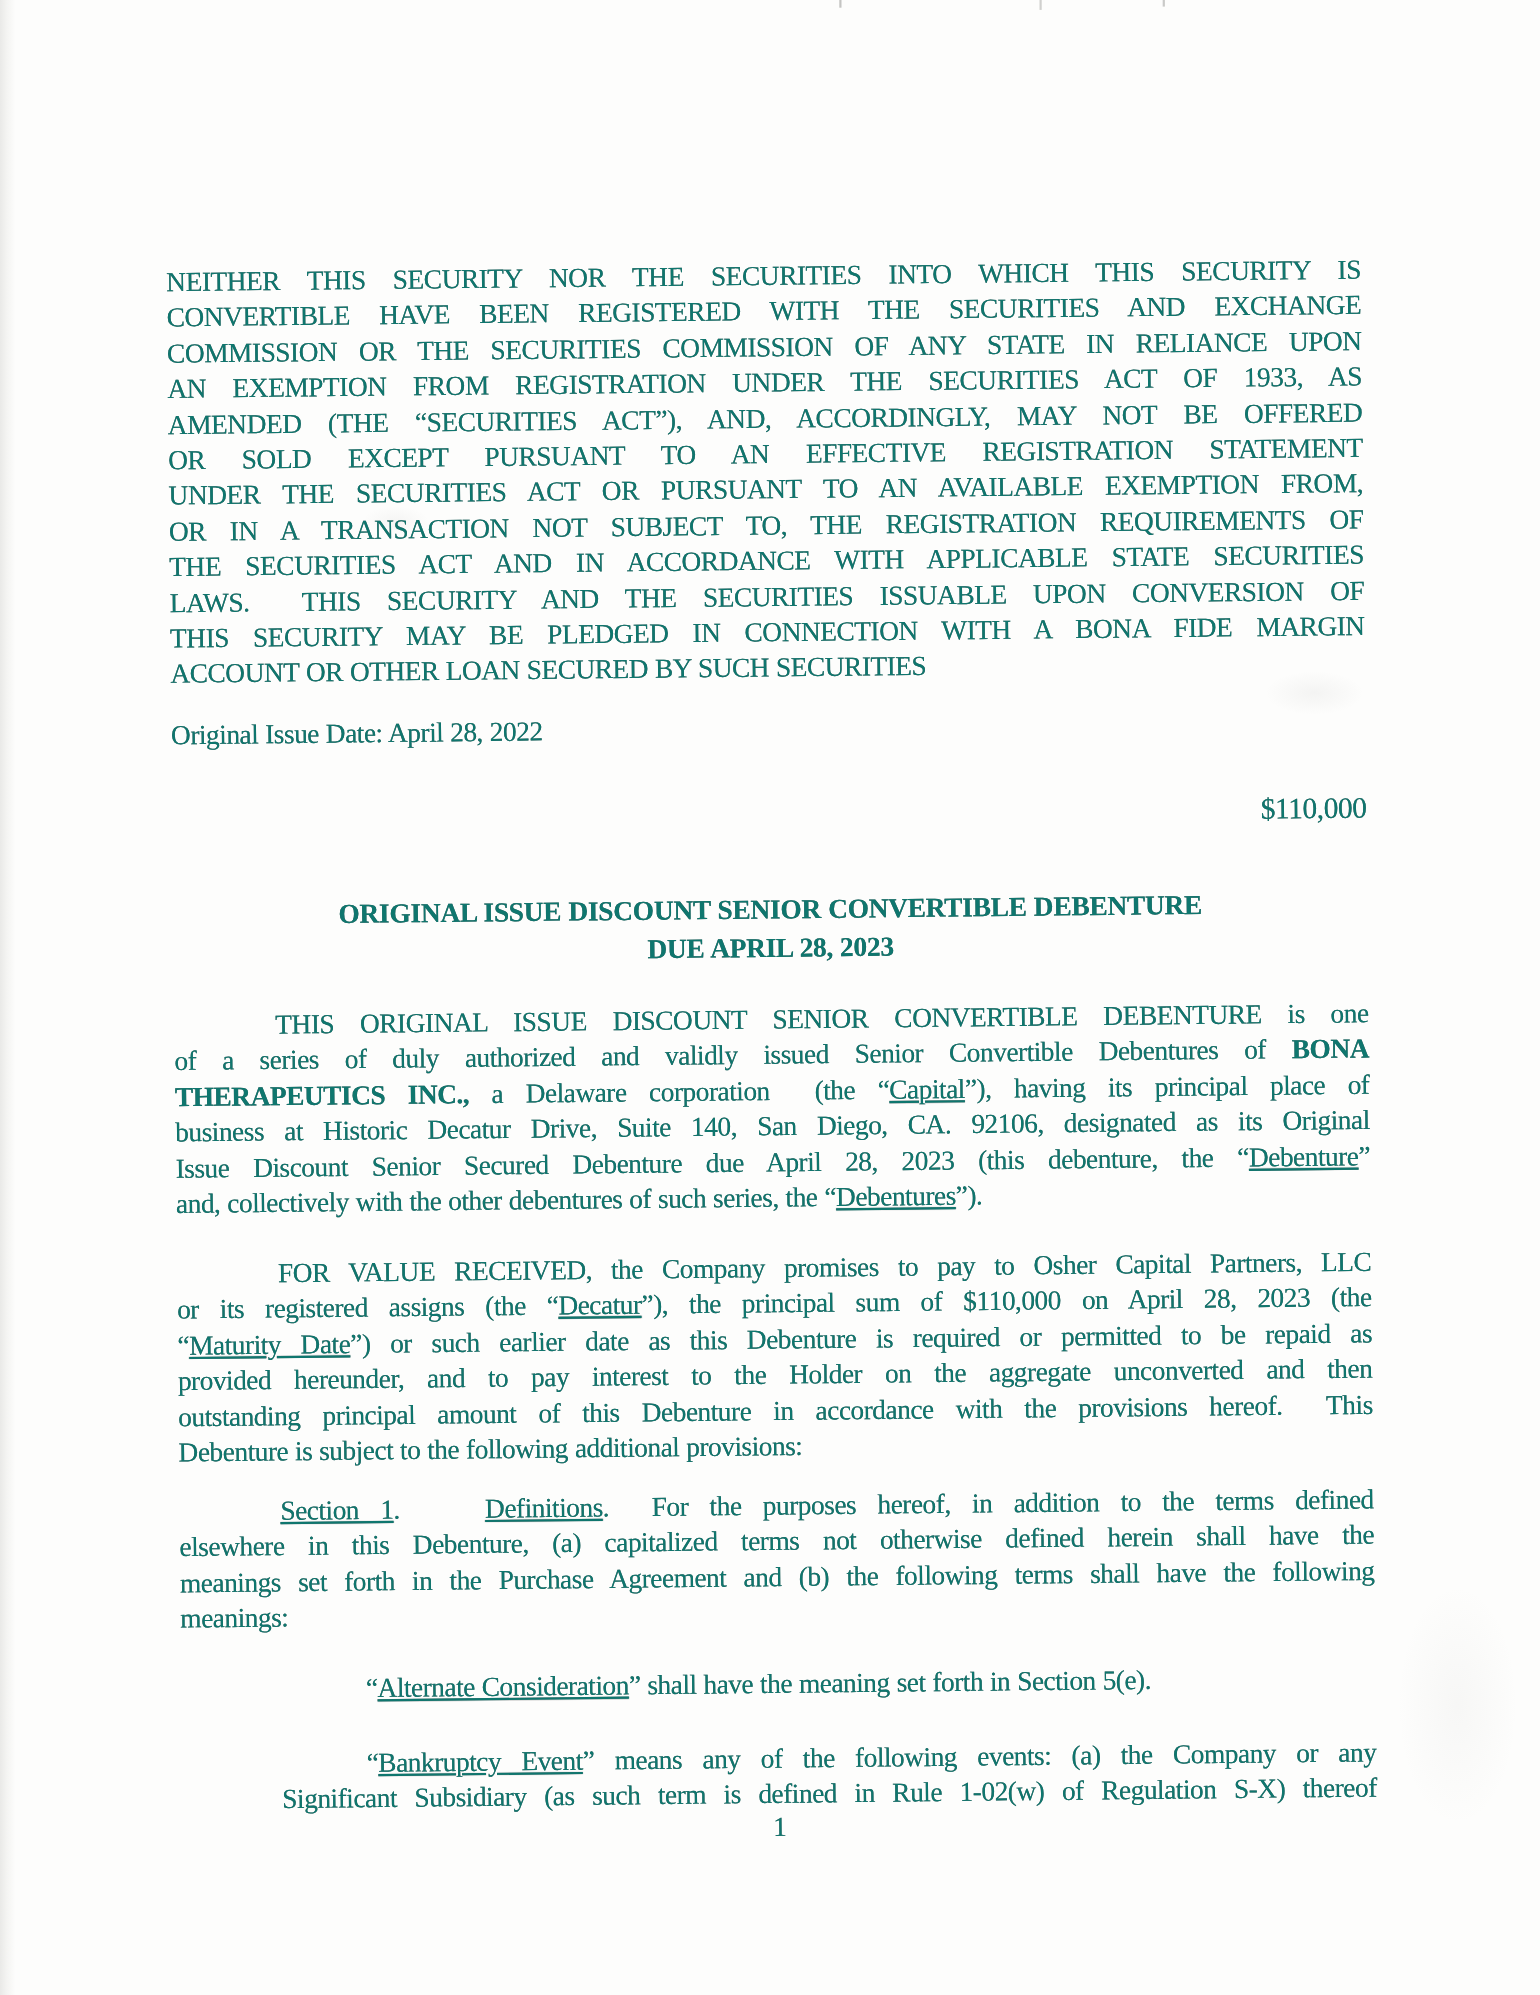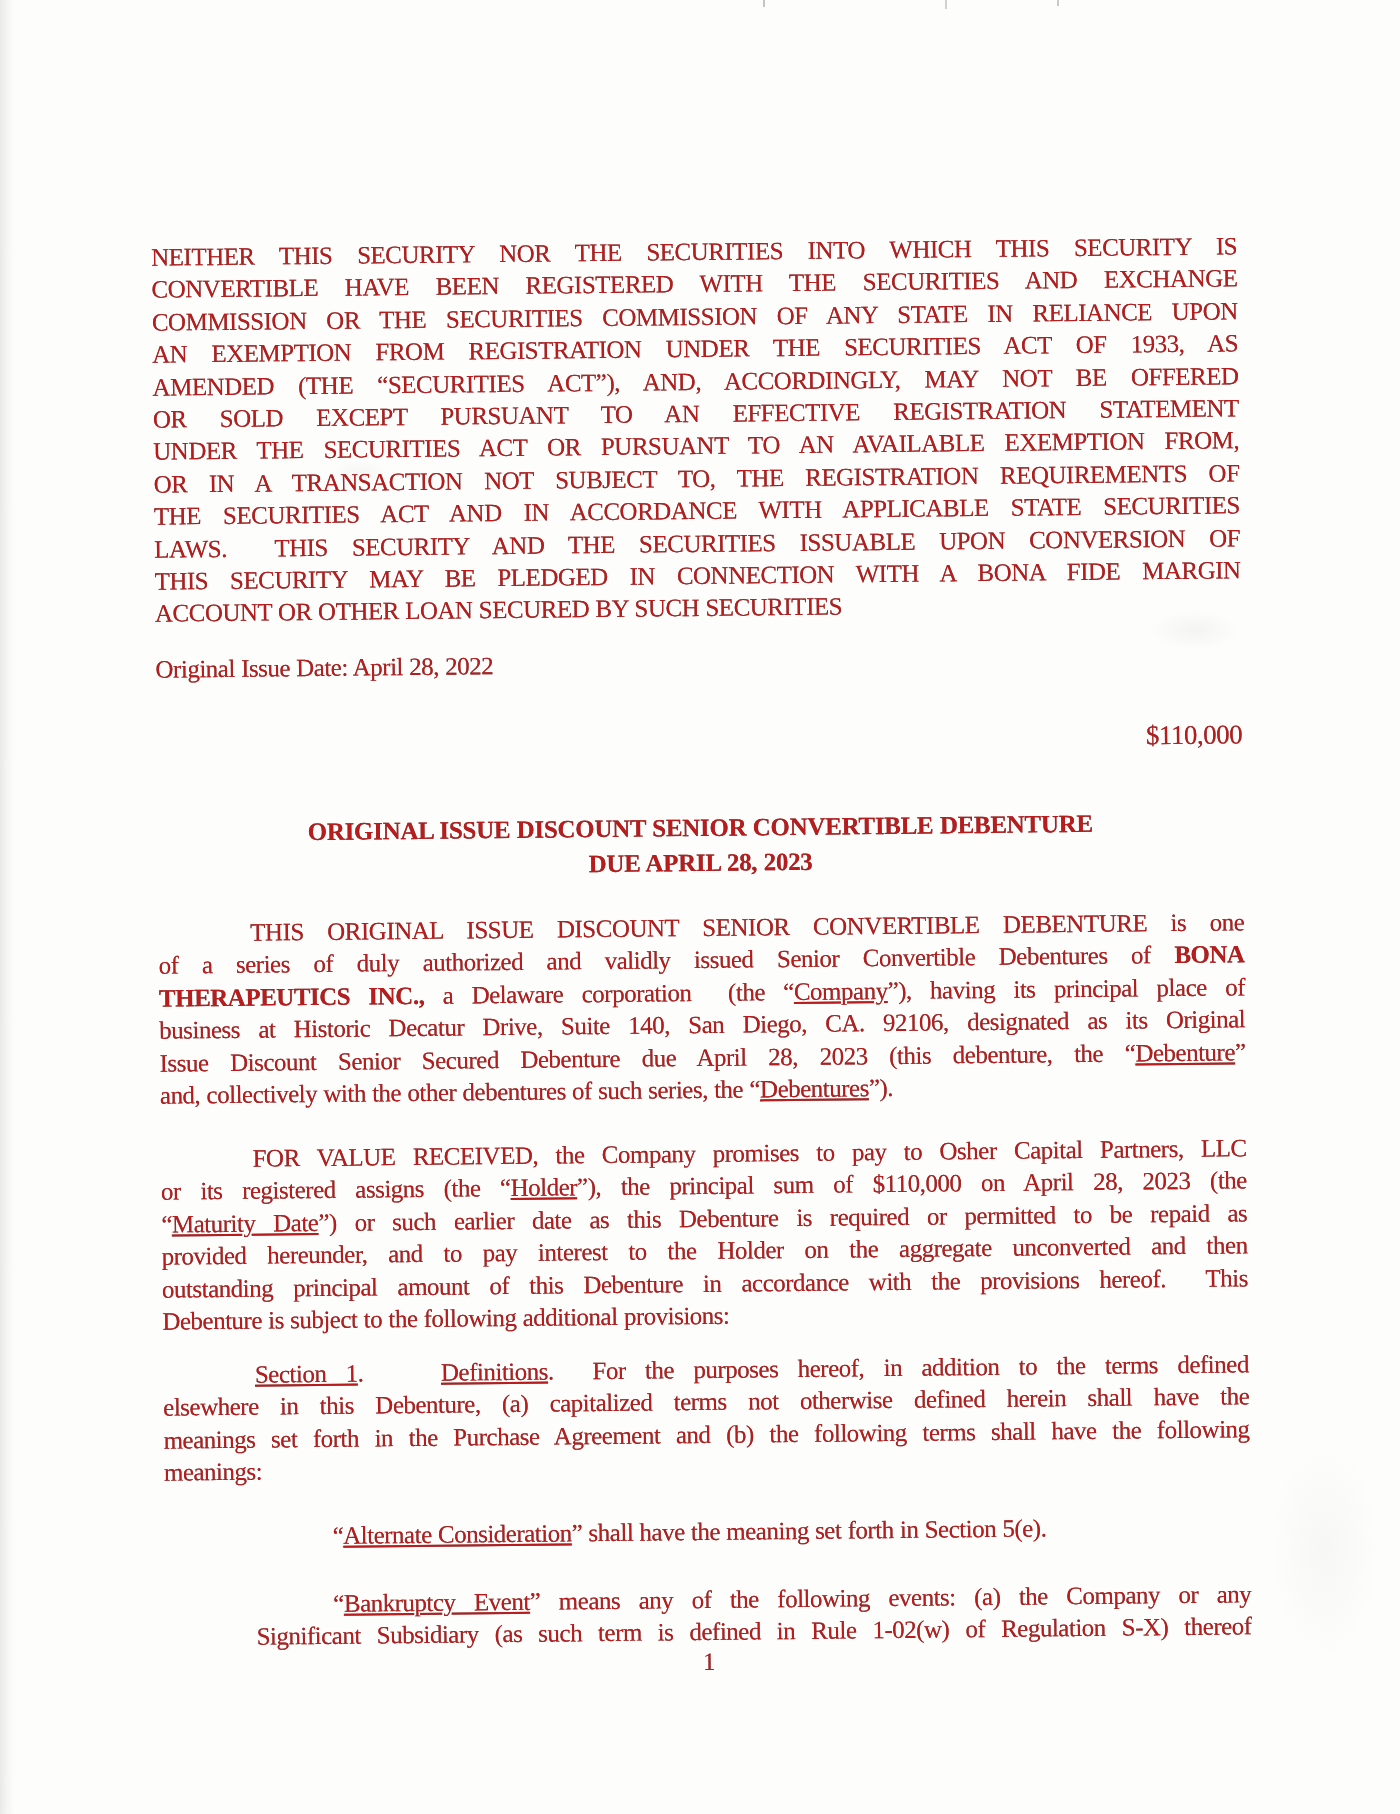--- a/index.html
+++ b/index.html
@@ -1,21 +1,21 @@
 <!DOCTYPE html>
 <html><head>
 <meta charset="utf-8">
 <style>
   html,body{margin:0;padding:0;background:#ffffff;}
   body{
     width:1400px;height:1814px;position:relative;overflow:hidden;
     font-family:"Liberation Serif","DejaVu Serif",serif;
   }
   .page{
-    position:absolute;inset:0;background:#fdfdfc;color:#b91c1c;
+    position:absolute;inset:0;background:#fdfdfc;color:#0f766e;
   }
   
   .edge-shadow{
     position:absolute;left:0;top:0;bottom:0;width:14px;
     background:linear-gradient(to right,#e7e7e5 0%,#f3f3f1 45%,rgba(253,253,252,0) 100%);
     opacity:.9;
   }
   .tick{position:absolute;top:0;width:2px;background:#c4c4c2;}
   .tick.t1{left:763px;height:7px;}
   .tick.t2{left:945px;height:9px;opacity:.8;}
@@ -90,29 +90,29 @@
     <div class="blk b-amount">$110,000</div>
 
     <div class="blk b-title">
       <div>ORIGINAL ISSUE DISCOUNT SENIOR CONVERTIBLE DEBENTURE</div>
       <div>DUE APRIL 28, 2023</div>
     </div>
 
     <div class="blk b-intro">
         <div class="tl" style="padding-left: 92px;"><span>THIS ORIGINAL ISSUE DISCOUNT SENIOR CONVERTIBLE DEBENTURE is one</span></div>
         <div class="tl"><span>of a series of duly authorized and validly issued Senior Convertible Debentures of </span><span class="bold">BONA</span></div>
-        <div class="tl"><span class="bold">THERAPEUTICS INC.,</span><span> a Delaware corporation&nbsp; (the “</span><span class="ul">Company</span><span>”), having its principal place of</span></div>
+        <div class="tl"><span class="bold">THERAPEUTICS INC.,</span><span> a Delaware corporation&nbsp; (the “</span><span class="ul">Capital</span><span>”), having its principal place of</span></div>
         <div class="tl"><span>business at Historic Decatur Drive, Suite 140, San Diego, CA. 92106, designated as its Original</span></div>
         <div class="tl"><span>Issue Discount Senior Secured Debenture due April 28, 2023 (this debenture, the “</span><span class="ul">Debenture</span><span>”</span></div>
         <div class="tl tl-left"><span>and, collectively with the other debentures of such series, the “</span><span class="ul">Debentures</span><span>”).</span></div>
       </div>
 
     <div class="blk b-for-value">
         <div class="tl" style="padding-left: 92px;"><span>FOR VALUE RECEIVED, the Company promises to pay to Osher Capital Partners, LLC</span></div>
-        <div class="tl"><span>or its registered assigns (the “</span><span class="ul">Holder</span><span>”), the principal sum of $110,000 on April 28, 2023 (the</span></div>
+        <div class="tl"><span>or its registered assigns (the “</span><span class="ul">Decatur</span><span>”), the principal sum of $110,000 on April 28, 2023 (the</span></div>
         <div class="tl"><span>“</span><span class="ul">Maturity Date</span><span>”) or such earlier date as this Debenture is required or permitted to be repaid as</span></div>
         <div class="tl"><span>provided hereunder, and to pay interest to the Holder on the aggregate unconverted and then</span></div>
         <div class="tl"><span>outstanding principal amount of this Debenture in accordance with the provisions hereof.&nbsp; This</span></div>
         <div class="tl tl-left"><span>Debenture is subject to the following additional provisions:</span></div>
       </div>
 
     <div class="blk b-definitions">
         <div class="tl" style="padding-left: 92px;"><span class="ul">Section 1</span><span>.&nbsp;&nbsp;&nbsp;&nbsp;</span><span class="ul">Definitions</span><span>.&nbsp; For the purposes hereof, in addition to the terms defined</span></div>
         <div class="tl"><span>elsewhere in this Debenture, (a) capitalized terms not otherwise defined herein shall have the</span></div>
         <div class="tl"><span>meanings set forth in the Purchase Agreement and (b) the following terms shall have the following</span></div>

